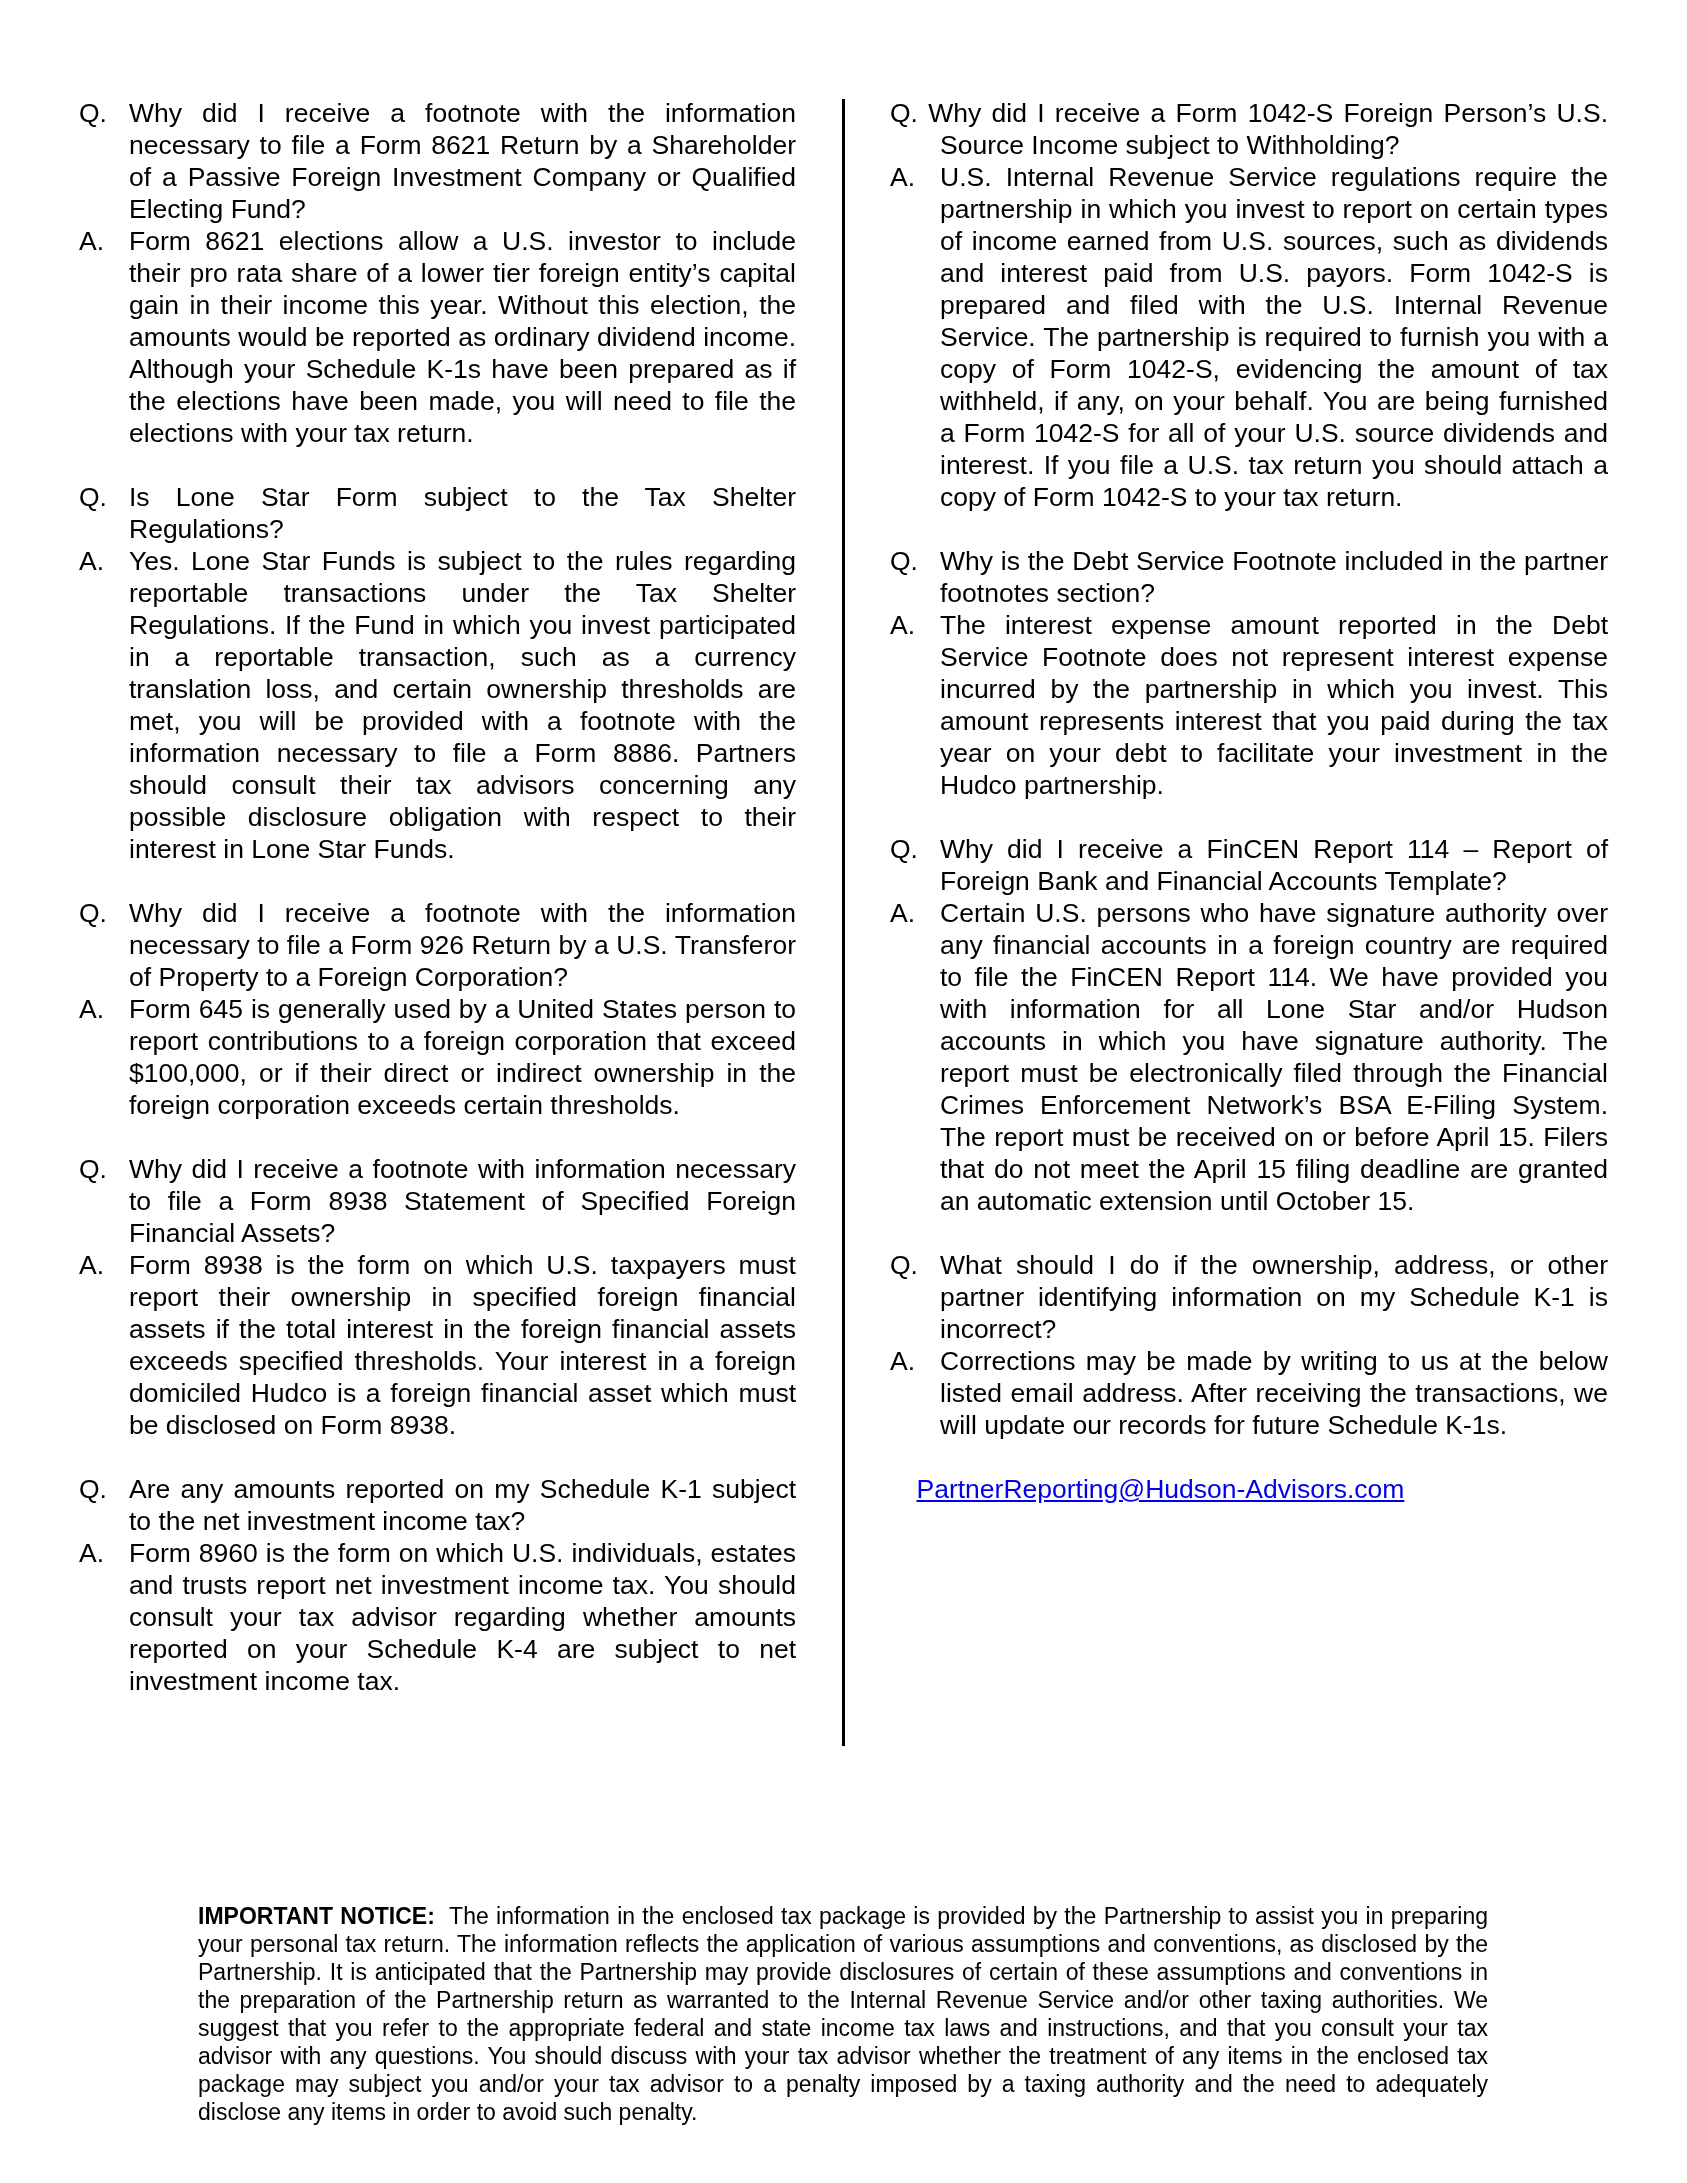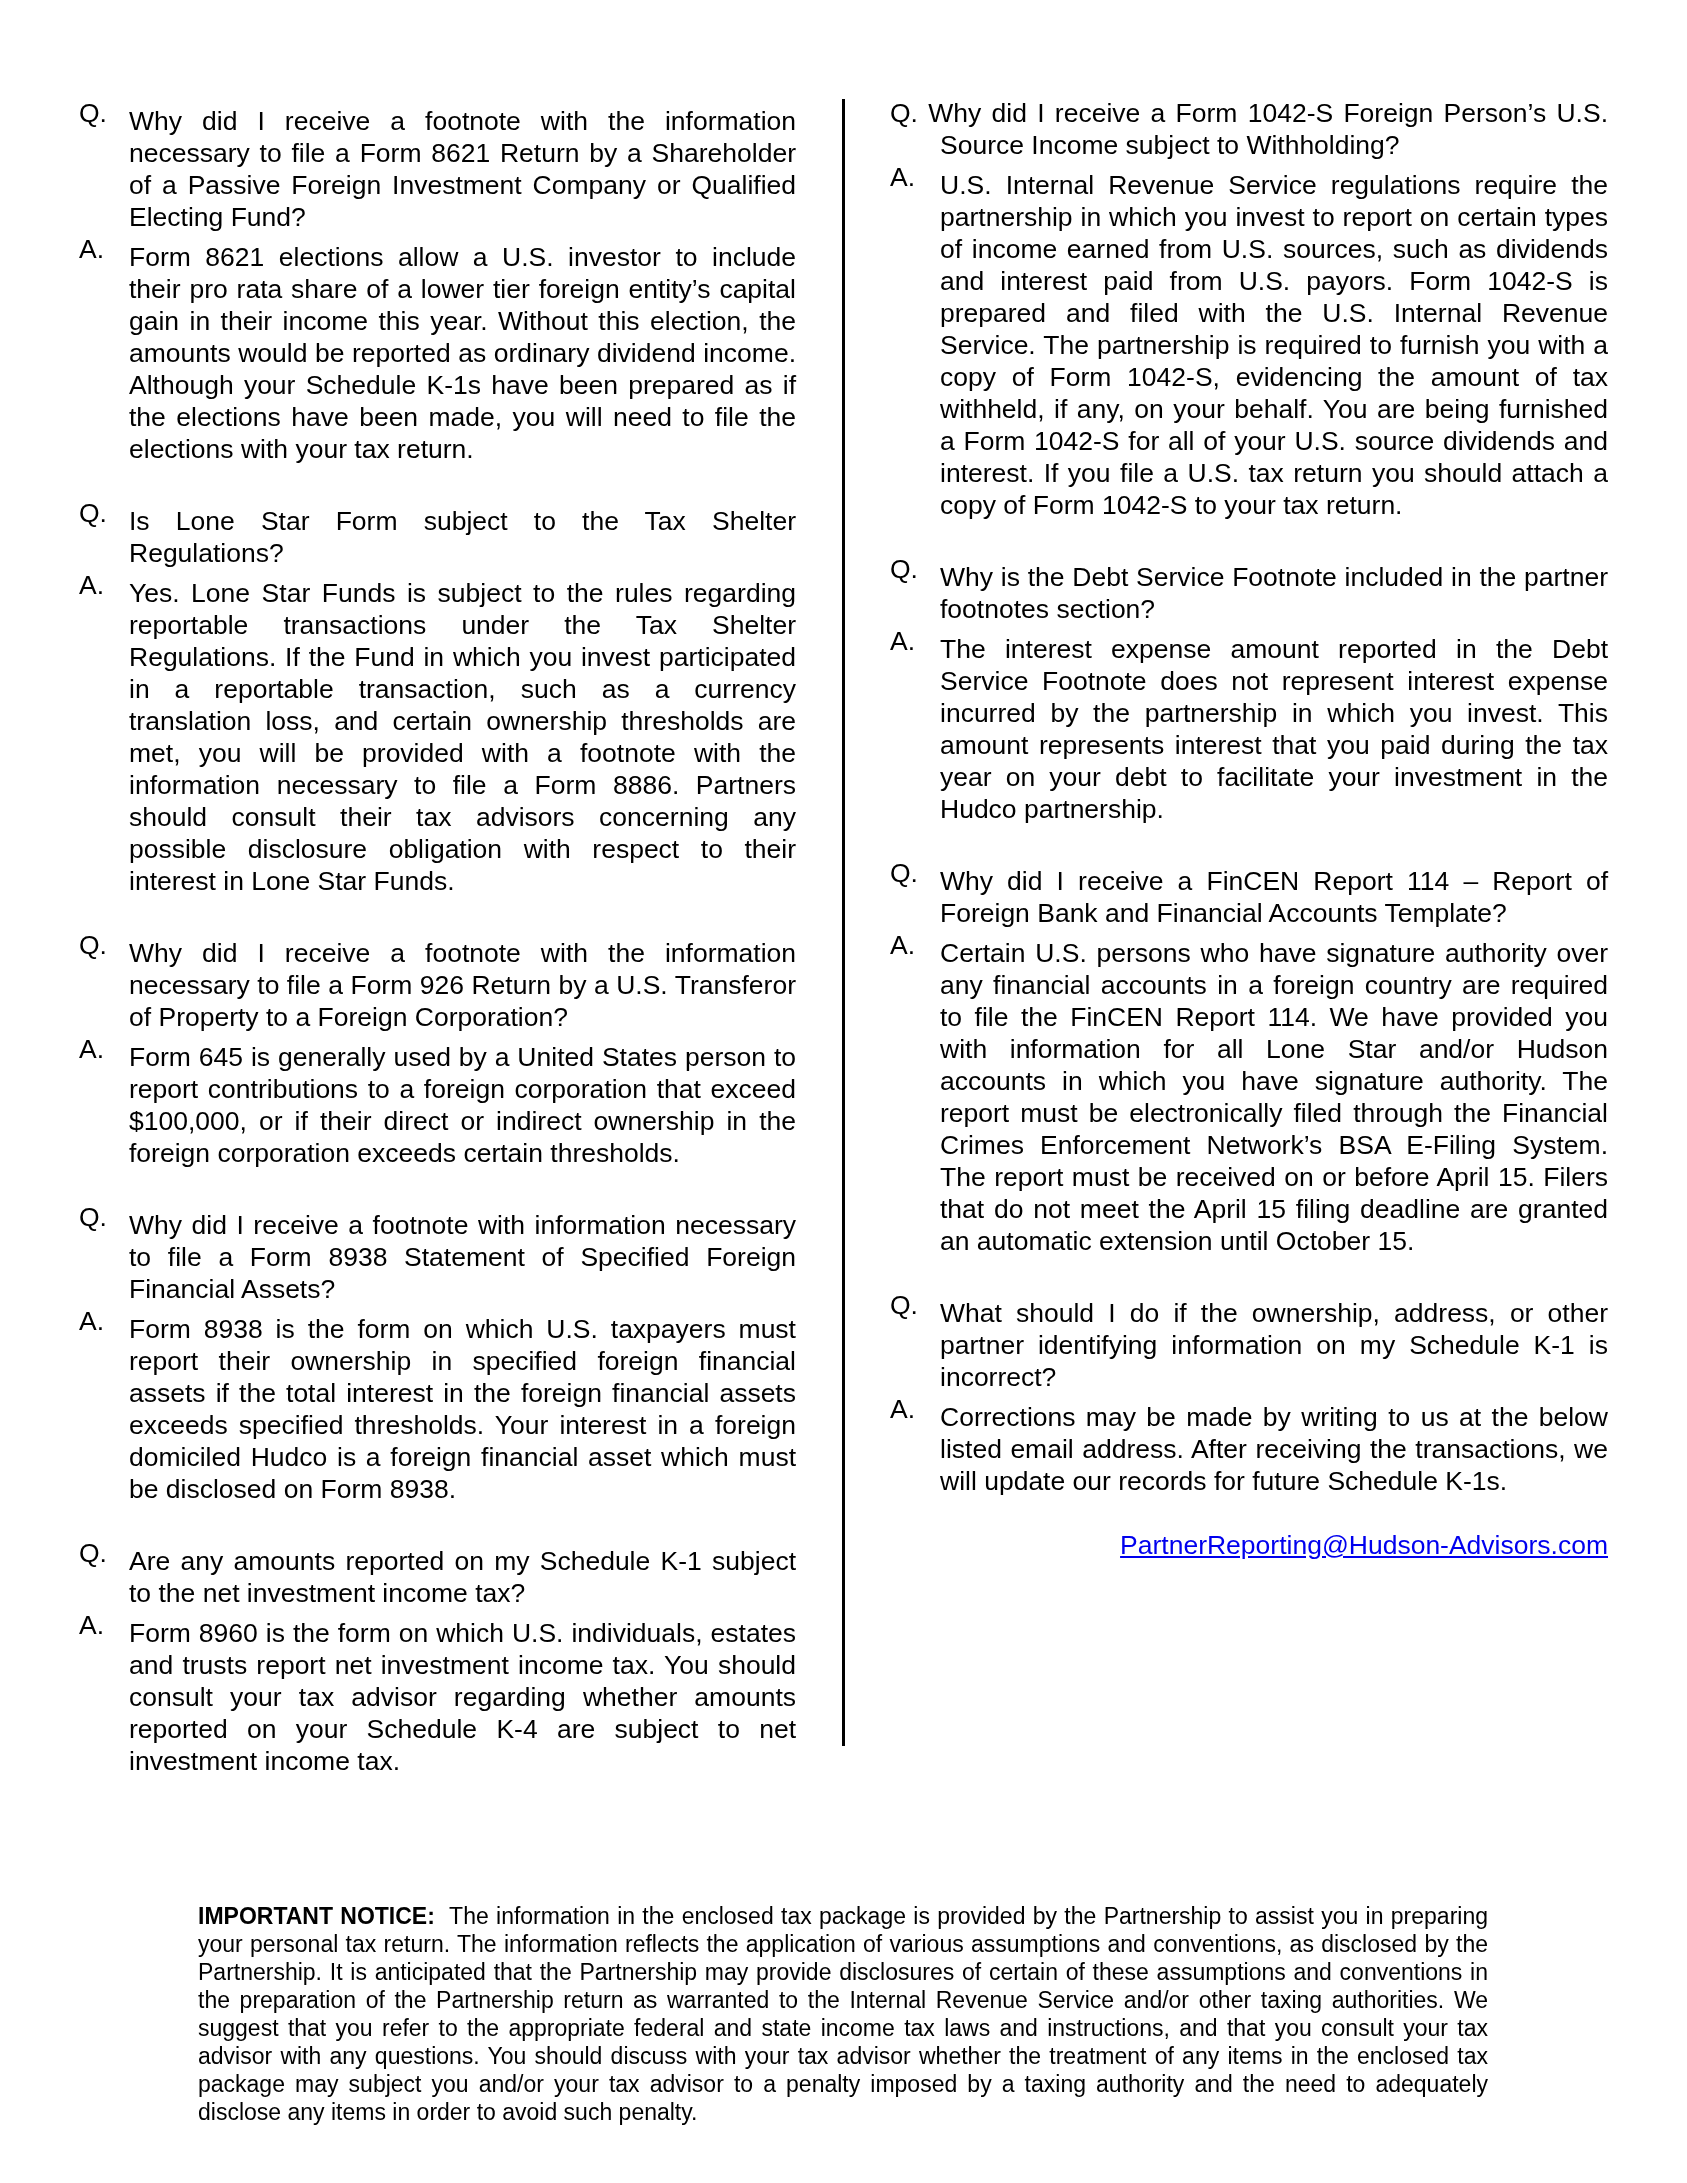--- a/index.html
+++ b/index.html
@@ -39,35 +39,34 @@
       text-align: justify;
     }
     .marker {
       flex: 0 0 50px;
     }
     .col-right .item.q1 .marker { flex: 0 0 37px; }
     .col-right .item.q1 .txt { text-indent: 0; }
     .txt {
       flex: 1 1 auto;
       text-align: justify;
-      margin-top: 8px;
     }
     .col-right .item.q1 {
       display: block;
       padding-left: 50px;
       text-indent: -50px;
     }
     .col-right .item.q1 .marker {
       display: inline;
     }
     .col-right .item.q1 .marker::after { content: " "; }
     .col-right .item.q1 .txt { display: inline; }
     .col-right .item.a1 .marker { flex: 0 0 50px; }
     .email-wrap {
-      text-align: right;
+      text-align: left;
       margin-top: 2px;
       padding-left: 26.5px;
     }
     .email-link {
       color: #0000ee;
       text-decoration: underline;
     }
     .notice {
       position: absolute;
       left: 198px;

